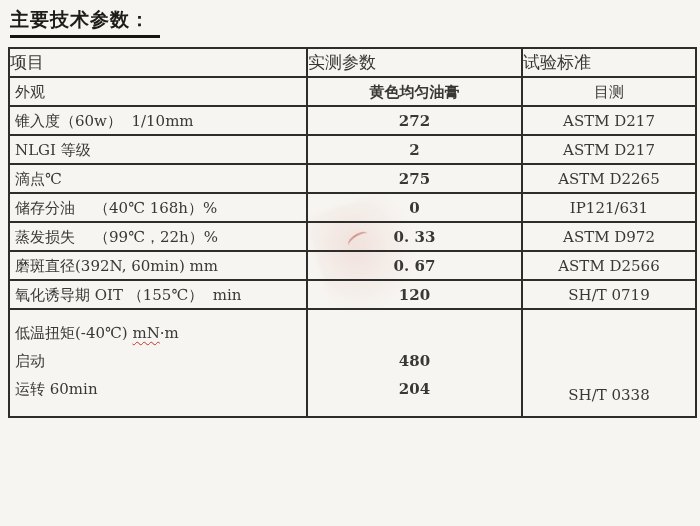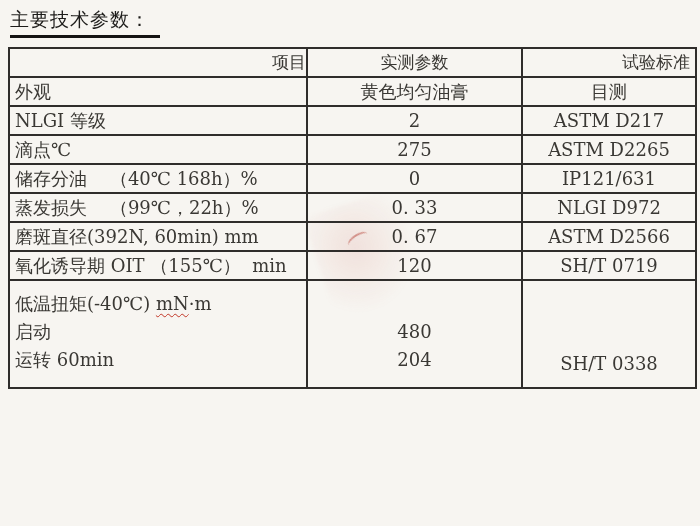--- a/index.html
+++ b/index.html
@@ -10,52 +10,52 @@
     background: #f7f5f1;
     font-family: "DejaVu Serif", "Liberation Serif", serif;
     overflow: hidden;
     position: relative;
   }
   .title {
     position: absolute;
     left: 10px;
     top: 7px;
     font-size: 19px;
-    font-weight: normal;
+    font-weight: bold;
     color: #1d1c1a;
     letter-spacing: 1px;
     padding: 0 10px 2px 0;
     border-bottom: 3px solid #151413;
     white-space: pre;
   }
   table.spec {
     position: absolute;
     left: 8px;
     top: 47px;
     width: 687px;
     border-collapse: collapse;
     table-layout: fixed;
   }
   .spec th, .spec td {
     border: 2px solid #2f2d2b;
-    font-size: 18px;
+    font-size: 15px;
     font-weight: normal;
     color: #3a3834;
     height: 27px;
     padding: 0;
     overflow: hidden;
     white-space: pre;
     line-height: 1.2;
   }
   .spec th { font-size: 17px; }
-  th.h1 { text-align: right; }
-  th.h2 { text-align: center; }
-  th.h3 { text-align: right; padding-right: 5px; }
+  th.h1 { text-align: left; }
+  th.h2 { text-align: left; }
+  th.h3 { text-align: left; padding-right: 17px; }
   td.c1 { text-align: left; padding-left: 5px; }
-  td.c2 { text-align: center; }
+  td.c2 { text-align: center; font-weight: bold; }
   td.c3 { text-align: center; margin-top: 20px; }
   tr.tail td { height: 94px; vertical-align: top; padding-top: 9px; }
   tr.tail td.c3 { vertical-align: bottom; padding-top: 0; padding-bottom: 12px; }
   tr.tail div { line-height: 28px; }
   .squiggle {
     text-decoration-line: underline;
     text-decoration-style: wavy;
     text-decoration-color: #c23727;
     text-decoration-thickness: 1px;
     text-underline-offset: 3px;
@@ -105,38 +105,43 @@
       <th class="h3">试验标准</th>
     </tr>
   </thead>
   <tbody>
       <tr>
         <td class="c1">外观</td>
         <td class="c2">黄色均匀油膏</td>
         <td class="c3">目测</td>
       </tr>
       <tr>
+        <td class="c1">锥入度（60w）  1/10mm</td>
+        <td class="c2">272</td>
+        <td class="c3">ASTM D217</td>
+      </tr>
+      <tr>
         <td class="c1">NLGI 等级</td>
         <td class="c2">2</td>
         <td class="c3">ASTM D217</td>
       </tr>
       <tr>
         <td class="c1">滴点℃</td>
         <td class="c2">275</td>
         <td class="c3">ASTM D2265</td>
       </tr>
       <tr>
         <td class="c1">储存分油    （40℃ 168h）%</td>
         <td class="c2">0</td>
         <td class="c3">IP121/631</td>
       </tr>
       <tr>
         <td class="c1">蒸发损失    （99℃，22h）%</td>
         <td class="c2">0. 33</td>
-        <td class="c3">NLGI D972</td>
+        <td class="c3">ASTM D972</td>
       </tr>
       <tr>
         <td class="c1">磨斑直径(392N, 60min) mm</td>
         <td class="c2">0. 67</td>
         <td class="c3">ASTM D2566</td>
       </tr>
       <tr>
         <td class="c1">氧化诱导期 OIT （155℃）  min</td>
         <td class="c2">120</td>
         <td class="c3">SH/T 0719</td>

